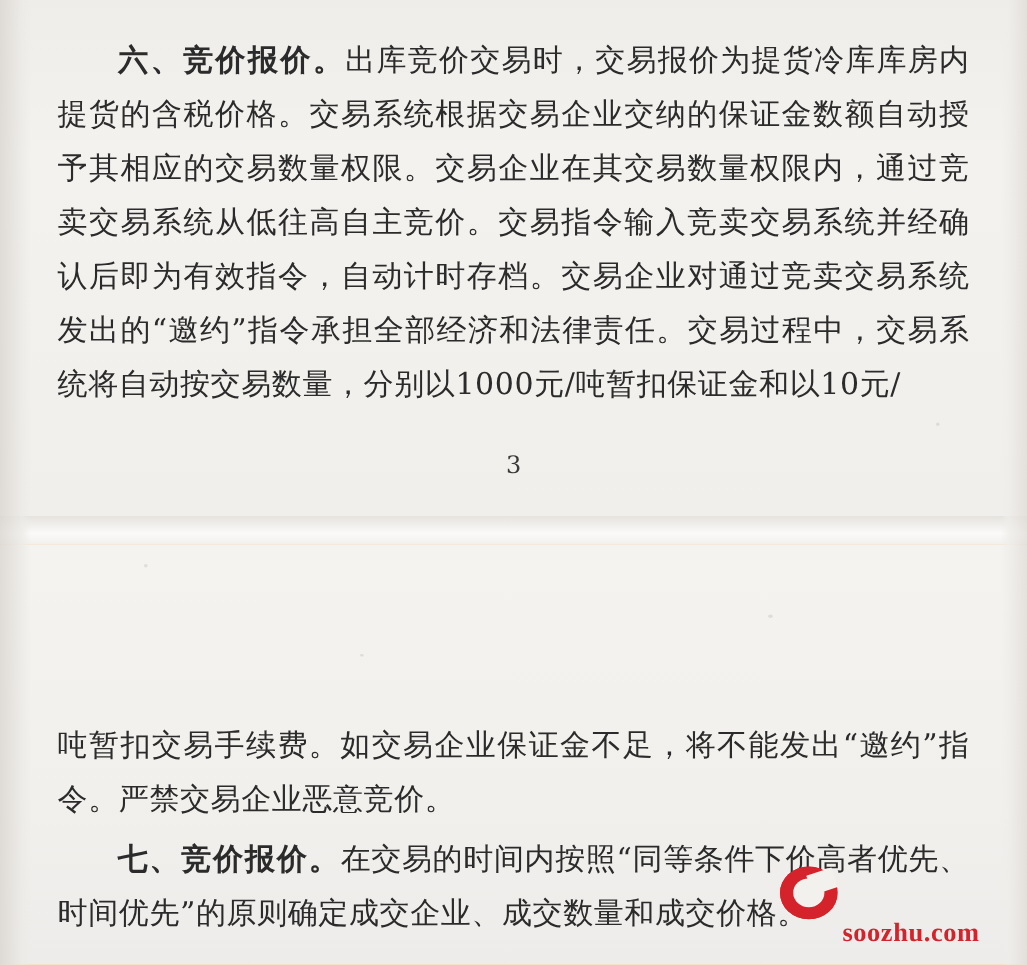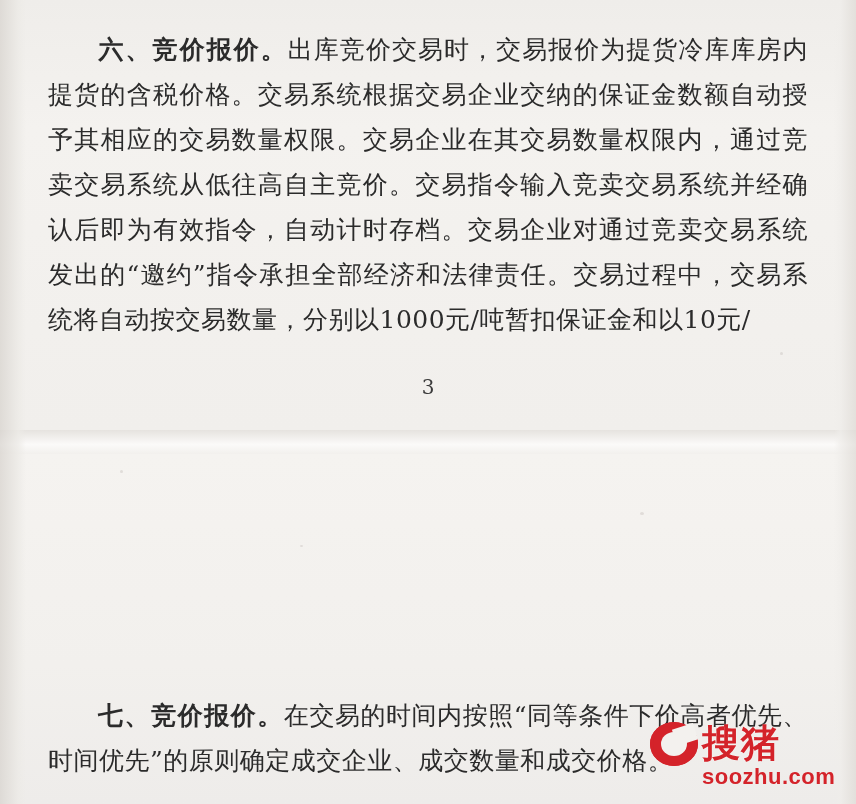--- a/index.html
+++ b/index.html
@@ -146,21 +146,21 @@
     letter-spacing: 1px;
     text-shadow: 0 0 2px rgba(255,255,255,.6);
   }
   .wm-url {
     position: absolute;
     left: 52px;
     top: 44px;
     font-size: 22px;
     font-weight: 700;
     color: #d4232a;
-    font-family: Liberation Sans, sans-serif;
+    font-family: Liberation Serif, serif;
     letter-spacing: .5px;
   }
   .speckle {
     position: absolute;
     background: #cfcbc6;
     border-radius: 50%;
     opacity: .55;
   }
 </style>
 </head>
@@ -175,21 +175,21 @@
 
   <div class="speckle" style="left:120px; top:470px; width:3px; height:3px;"></div>
   <div class="speckle" style="left:640px; top:512px; width:4px; height:3px;"></div>
   <div class="speckle" style="left:300px; top:545px; width:3px; height:2px;"></div>
   <div class="speckle" style="left:780px; top:352px; width:3px; height:3px;"></div>
 
   <p class="body-text" id="para-1"><span class="indent"></span><span class="heading-run">六、竞价报价。</span><span>出库竞价交易时，交易报价为提货冷库库房内提货的含税价格。交易系统根据交易企业交纳的保证金数额自动授予其相应的交易数量权限。交易企业在其交易数量权限内，通过竞卖交易系统从低往高自主竞价。交易指令输入竞卖交易系统并经确认后即为有效指令，自动计时存档。交易企业对通过竞卖交易系统发出的“邀约”指令承担全部经济和法律责任。交易过程中，交易系统将自动按交易数量，分别以1000元/吨暂扣保证金和以10元/</span></p>
 
   <div class="page-number">3</div>
 
+  <p class="body-text" id="para-2"><span>吨暂扣交易手续费。如交易企业保证金不足，将不能发出“邀约”指令。严禁交易企业恶意竞价。</span></p>
 
   <p class="body-text" id="para-3"><span class="indent"></span><span class="heading-run">七、竞价报价。</span><span>在交易的时间内按照“同等条件下价高者优先、时间优先”的原则确定成交企业、成交数量和成交价格。</span></p>
 
   <div class="watermark">
     <div class="wm-logo"></div>
-    <div class="wm-cn">搜猪</div>
     <div class="wm-url">soozhu.com</div>
   </div>
 </div>
 
 </body></html>

